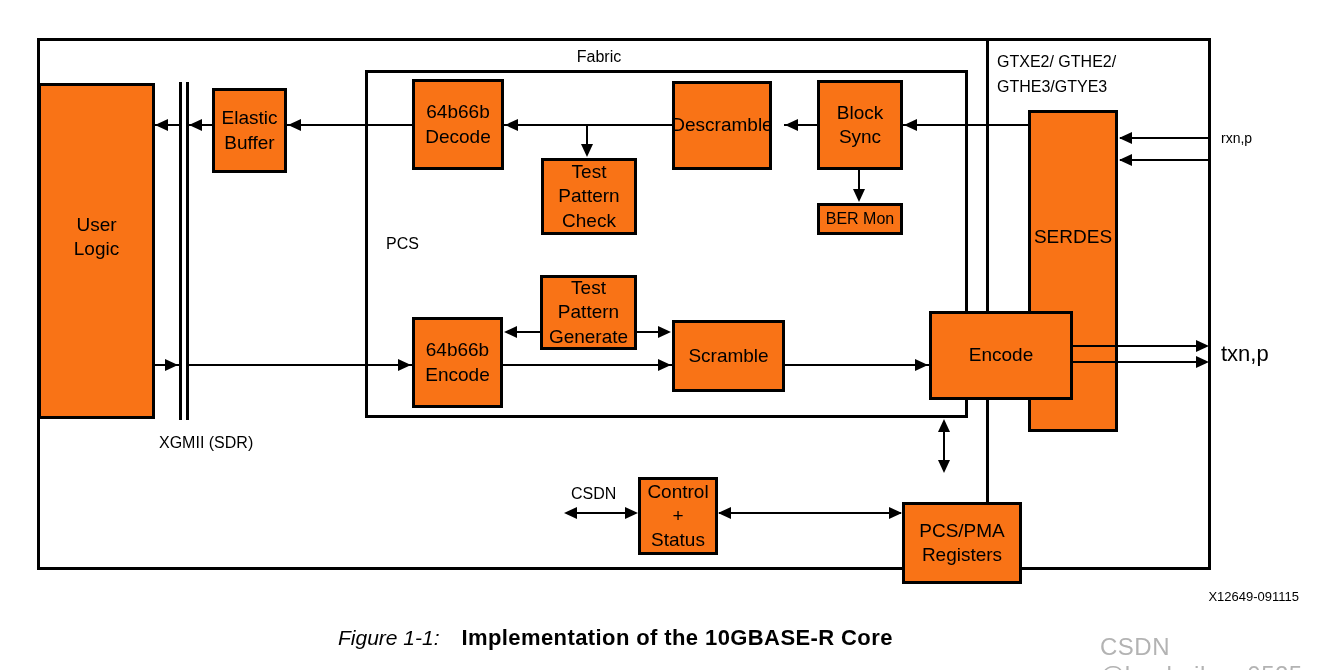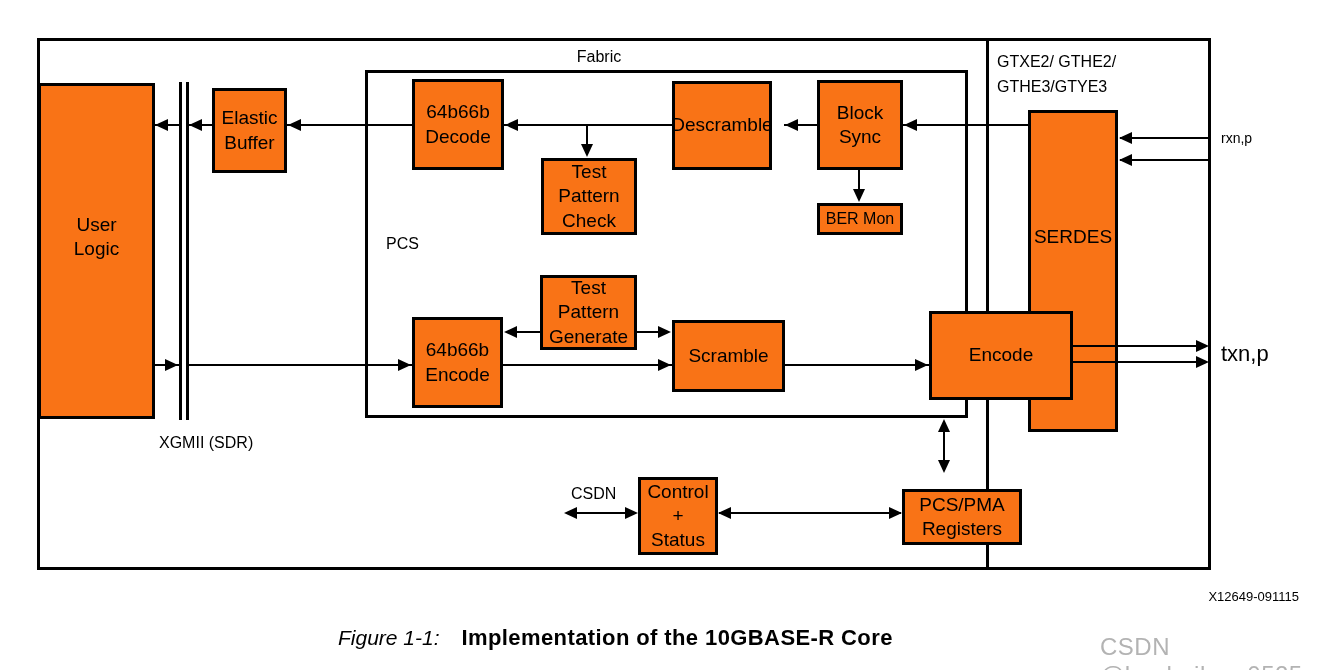--- a/index.html
+++ b/index.html
@@ -138,21 +138,21 @@
     <span>Scramble</span>
   </div>
   <div class="box bt" style="left:929px; top:311px; width:144px; height:89px;">
     <span>Encode</span>
   </div>
   <div class="box bt" style="left:638px; top:477px; width:80px; height:78px;">
     <span>Control
 +
 Status</span>
   </div>
-  <div class="box bt" style="left:902px; top:489px; width:120px; height:56px;align-items:center;">
+  <div class="box bt" style="left:902px; top:502px; width:120px; height:82px;align-items:center;">
     <span>PCS/PMA
 Registers</span>
   </div>
 
   <div class="lbl" style="left:539px; top:44px; width:120px; text-align:center;">Fabric</div>
   <div class="lbl ml" style="left:997px; top:49px;">GTXE2/ GTHE2/
 GTHE3/GTYE3</div>
   <div class="lbl" style="left:386px; top:231px;">PCS</div>
   <div class="lbl" style="left:159px; top:430px; width:120px; ">XGMII (SDR)</div>
   <div class="lbl" style="left:571px; top:481px;">CSDN</div>

